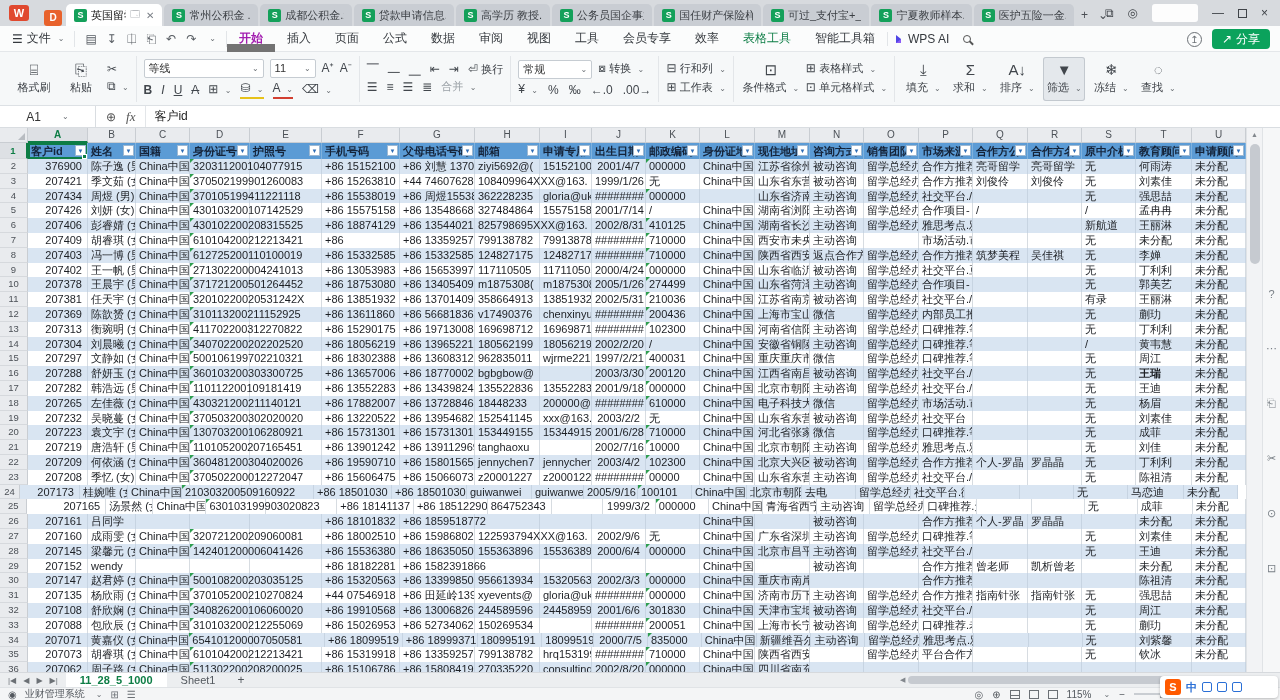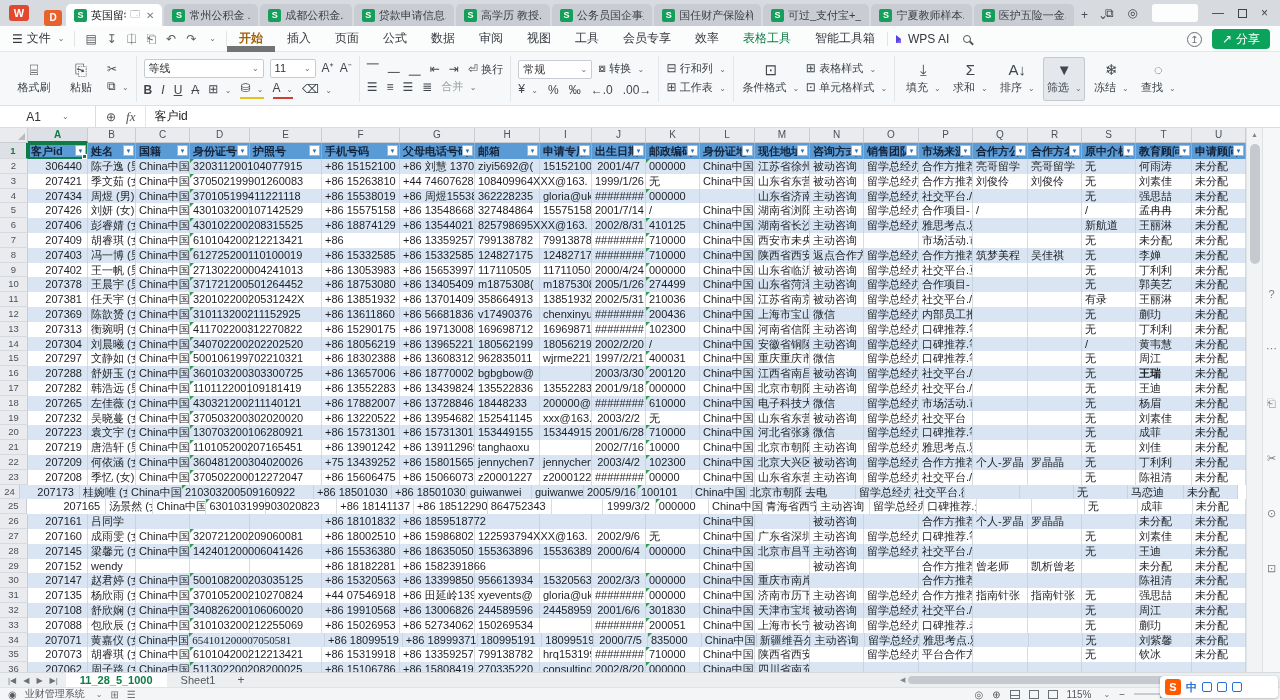--- a/index.html
+++ b/index.html
@@ -20,21 +20,21 @@
   #winctrl { position:absolute; right:0; top:0; height:26px; display:flex; align-items:center; gap:14px; padding-right:12px; }
   #winctrl .wc { color:#3f4348; font-size:12px; line-height:1; }
   .restorebox { width:9px; height:9px; border:1px solid #3f4348; }
   .adbox { width:46px; height:18px; background:#fdfdfd; border-radius:3px; }
 
   
   #menubar { position:absolute; top:26px; left:0; width:1280px; height:26px; background:#fbfcfc; border-bottom:1px solid #e4e7ea; display:flex; align-items:center; font-size:12px; color:#35393e; }
   .filebtn { display:flex; align-items:center; gap:4px; padding:0 10px 0 12px; }
   .qicons { display:flex; align-items:center; gap:10px; padding:0 10px; border-left:1px solid #e2e5e8; border-right:1px solid #e2e5e8; height:16px; color:#555a60; font-size:12px; }
   .mtab { padding:0 12px; height:26px; line-height:25px; cursor:default; white-space:nowrap; }
-  .mtab.active { color:#a16207; font-weight:bold; border-bottom:6px solid #737373; }
+  .mtab.active { color:#a21caf; font-weight:bold; border-bottom:8px solid #737373; }
   .mtab.accent { color:#0d7d45; }
   .aitri { width:0; height:0; border-left:5px solid #4f46e5; border-top:4px solid transparent; border-bottom:4px solid #8b5cf6; margin-right:3px; }
   .mag { width:8px; height:8px; border:1.5px solid #555; border-radius:50%; position:relative; display:inline-block; }
   .mag:after { content:''; position:absolute; width:5px; height:1.5px; background:#555; transform:rotate(45deg); right:-4px; bottom:-2px; }
   #menuright { position:absolute; right:10px; top:26px; height:26px; display:flex; align-items:center; gap:10px; }
   .upcirc { width:15px; height:15px; border:1px solid #6b7075; border-radius:50%; color:#6b7075; font-size:10px; text-align:center; line-height:14px; }
   .sharebtn { height:20px; background:#0ba25c; color:#fff; border-radius:4px; display:flex; align-items:center; gap:4px; padding:0 10px; font-size:12px; }
 
   
   #ribbon { position:absolute; top:52px; left:0; width:1280px; height:54px; background:#f6f8f9; border-bottom:1px solid #dde1e5; display:flex; align-items:center; padding:0 6px; font-size:11px; color:#3c4046; }
@@ -405,21 +405,21 @@
       <div class="cell" style="width: 55px;"><span>销售团队</span><span class="fbtn">▼</span></div>
       <div class="cell" style="width: 54px;"><span>市场来源</span><span class="fbtn">▼</span></div>
       <div class="cell" style="width: 55px;"><span>合作方公</span><span class="fbtn">▼</span></div>
       <div class="cell" style="width: 54px;"><span>合作方名</span><span class="fbtn">▼</span></div>
       <div class="cell" style="width: 54px;"><span>原中介机</span><span class="fbtn">▼</span></div>
       <div class="cell" style="width: 56px;"><span>教育顾问</span><span class="fbtn">▼</span></div>
       <div class="cell" style="width: 54px;"><span>申请顾问</span><span class="fbtn">▼</span></div>
     </div>
     <div class="grow striped">
       <div class="gut" style="width: 28px;">2</div>
-      <div class="cell num" style="width: 60px;"><span>306440</span></div>
+      <div class="cell num" style="width: 60px;"><span>376900</span></div>
       <div class="cell" style="width: 48px;"><span>陈子逸 (男</span></div>
       <div class="cell" style="width: 54px;"><span>China中国</span></div>
       <div class="cell spill" style="width: 60px;"><span class="tri"></span><span>320311200104077915</span></div>
       <div class="cell" style="width: 72px;"><span></span></div>
       <div class="cell" style="width: 78px;"><span>+86 15152100</span></div>
       <div class="cell" style="width: 75px;"><span>+86 刘慧 137052</span></div>
       <div class="cell" style="width: 65px;"><span>ziyi5692@(</span></div>
       <div class="cell" style="width: 52px;"><span>151521001</span></div>
       <div class="cell num" style="width: 54px;"><span>2001/4/7</span></div>
       <div class="cell" style="width: 54px;"><span class="tri"></span><span>000000</span></div>
@@ -890,21 +890,21 @@
       <div class="cell" style="width: 56px;"><span>刘佳</span></div>
       <div class="cell" style="width: 54px;"><span>未分配</span></div>
     </div>
     <div class="grow striped">
       <div class="gut" style="width: 28px;">22</div>
       <div class="cell num" style="width: 60px;"><span>207209</span></div>
       <div class="cell" style="width: 48px;"><span>何依涵 (女</span></div>
       <div class="cell" style="width: 54px;"><span>China中国</span></div>
       <div class="cell spill" style="width: 60px;"><span class="tri"></span><span>360481200304020026</span></div>
       <div class="cell" style="width: 72px;"><span></span></div>
-      <div class="cell" style="width: 78px;"><span>+75 13439252</span></div>
+      <div class="cell" style="width: 78px;"><span>+86 19590710</span></div>
       <div class="cell" style="width: 75px;"><span>+86 1580156591</span></div>
       <div class="cell" style="width: 65px;"><span>jennychen7</span></div>
       <div class="cell" style="width: 52px;"><span>jennychen7</span></div>
       <div class="cell num" style="width: 54px;"><span>2003/4/2</span></div>
       <div class="cell" style="width: 54px;"><span class="tri"></span><span>102300</span></div>
       <div class="cell" style="width: 55px;"><span>China中国</span></div>
       <div class="cell" style="width: 55px;"><span>北京大兴区</span></div>
       <div class="cell" style="width: 54px;"><span>被动咨询</span></div>
       <div class="cell" style="width: 55px;"><span>留学总经办</span></div>
       <div class="cell" style="width: 54px;"><span>合作方推荐</span></div>
@@ -1176,21 +1176,21 @@
       <div class="cell" style="width: 54px;"><span></span></div>
       <div class="cell" style="width: 54px;"><span>无</span></div>
       <div class="cell" style="width: 56px;"><span>蒯玏</span></div>
       <div class="cell" style="width: 54px;"><span>未分配</span></div>
     </div>
     <div class="grow striped">
       <div class="gut" style="width: 28px;">34</div>
       <div class="cell num" style="width: 60px;"><span>207071</span></div>
       <div class="cell" style="width: 48px;"><span>黄嘉仪 (女</span></div>
       <div class="cell" style="width: 54px;"><span>China中国</span></div>
-      <div class="cell spill" style="width: 64px; font-family: Liberation Serif, serif;"><span class="tri"></span><span>654101200007050581</span></div>
+      <div class="cell spill" style="width: 64px;"><span class="tri"></span><span>654101200007050581</span></div>
       <div class="cell" style="width: 72px;"><span></span></div>
       <div class="cell" style="width: 78px;"><span>+86 18099519</span></div>
       <div class="cell" style="width: 75px;"><span>+86 1899937166</span></div>
       <div class="cell" style="width: 65px;"><span>180995191</span></div>
       <div class="cell" style="width: 52px;"><span>180995191</span></div>
       <div class="cell num" style="width: 54px;"><span>2000/7/5</span></div>
       <div class="cell" style="width: 54px;"><span class="tri"></span><span>835000</span></div>
       <div class="cell" style="width: 55px;"><span>China中国</span></div>
       <div class="cell" style="width: 55px;"><span>新疆维吾尔</span></div>
       <div class="cell" style="width: 54px;"><span>主动咨询</span></div>

